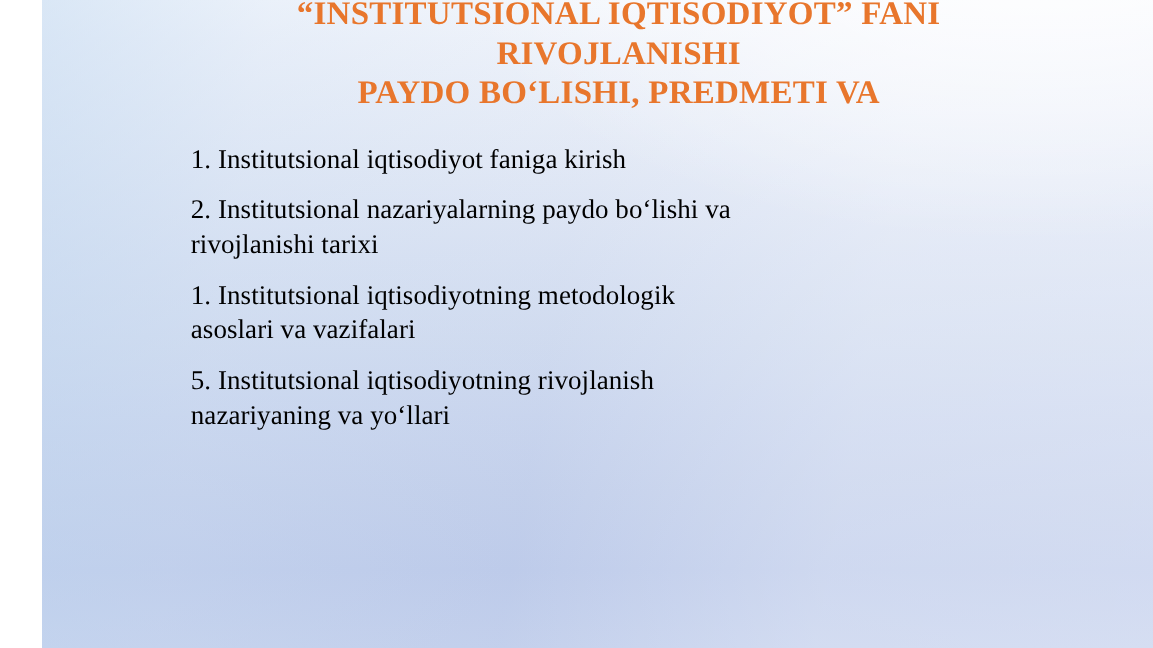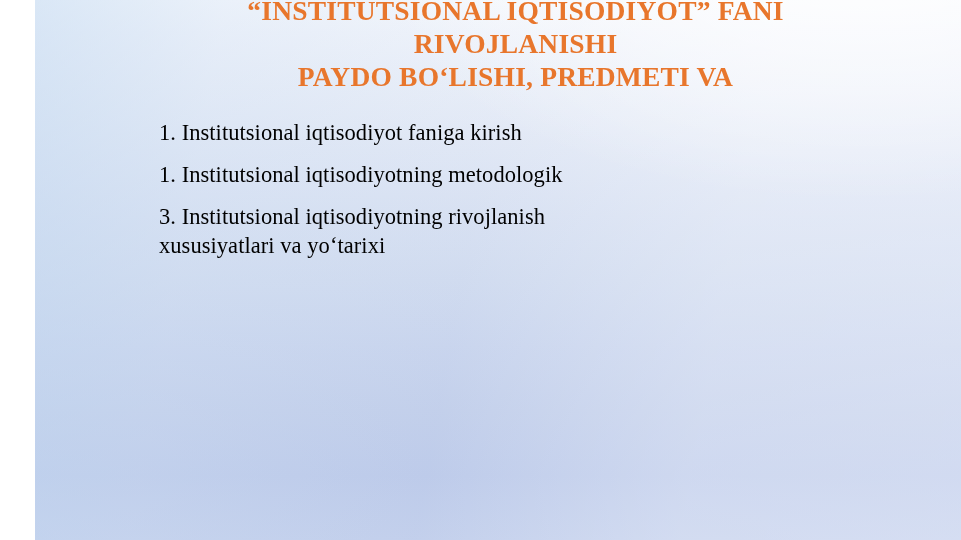--- a/index.html
+++ b/index.html
@@ -119,27 +119,32 @@
       <span class="title-line">RIVOJLANISHI</span>
       <span class="title-line">PAYDO BO‘LISHI, PREDMETI VA</span>
     </div>
 
     <div id="body-block">
 
       <div class="body-item">
         <span class="body-line">1. Institutsional iqtisodiyot faniga kirish</span>
       </div>
 
+      <div class="body-item">
+        <span class="body-line">2. Institutsional nazariyalarning paydo bo‘lishi va</span>
+        <span class="body-line">rivojlanishi tarixi</span>
+      </div>
 
       <div class="body-item">
         <span class="body-line">1. Institutsional iqtisodiyotning metodologik</span>
+        <span class="body-line">asoslari va vazifalari</span>
       </div>
 
 
       <div class="body-item">
-        <span class="body-line">3. Institutsional iqtisodiyotning rivojlanish</span>
-        <span class="body-line">xususiyatlari va yo‘tarixi</span>
+        <span class="body-line">5. Institutsional iqtisodiyotning rivojlanish</span>
+        <span class="body-line">nazariyaning va yo‘llari</span>
       </div>
 
     </div>
 
   </div>
 </div>
 
 </body></html>

